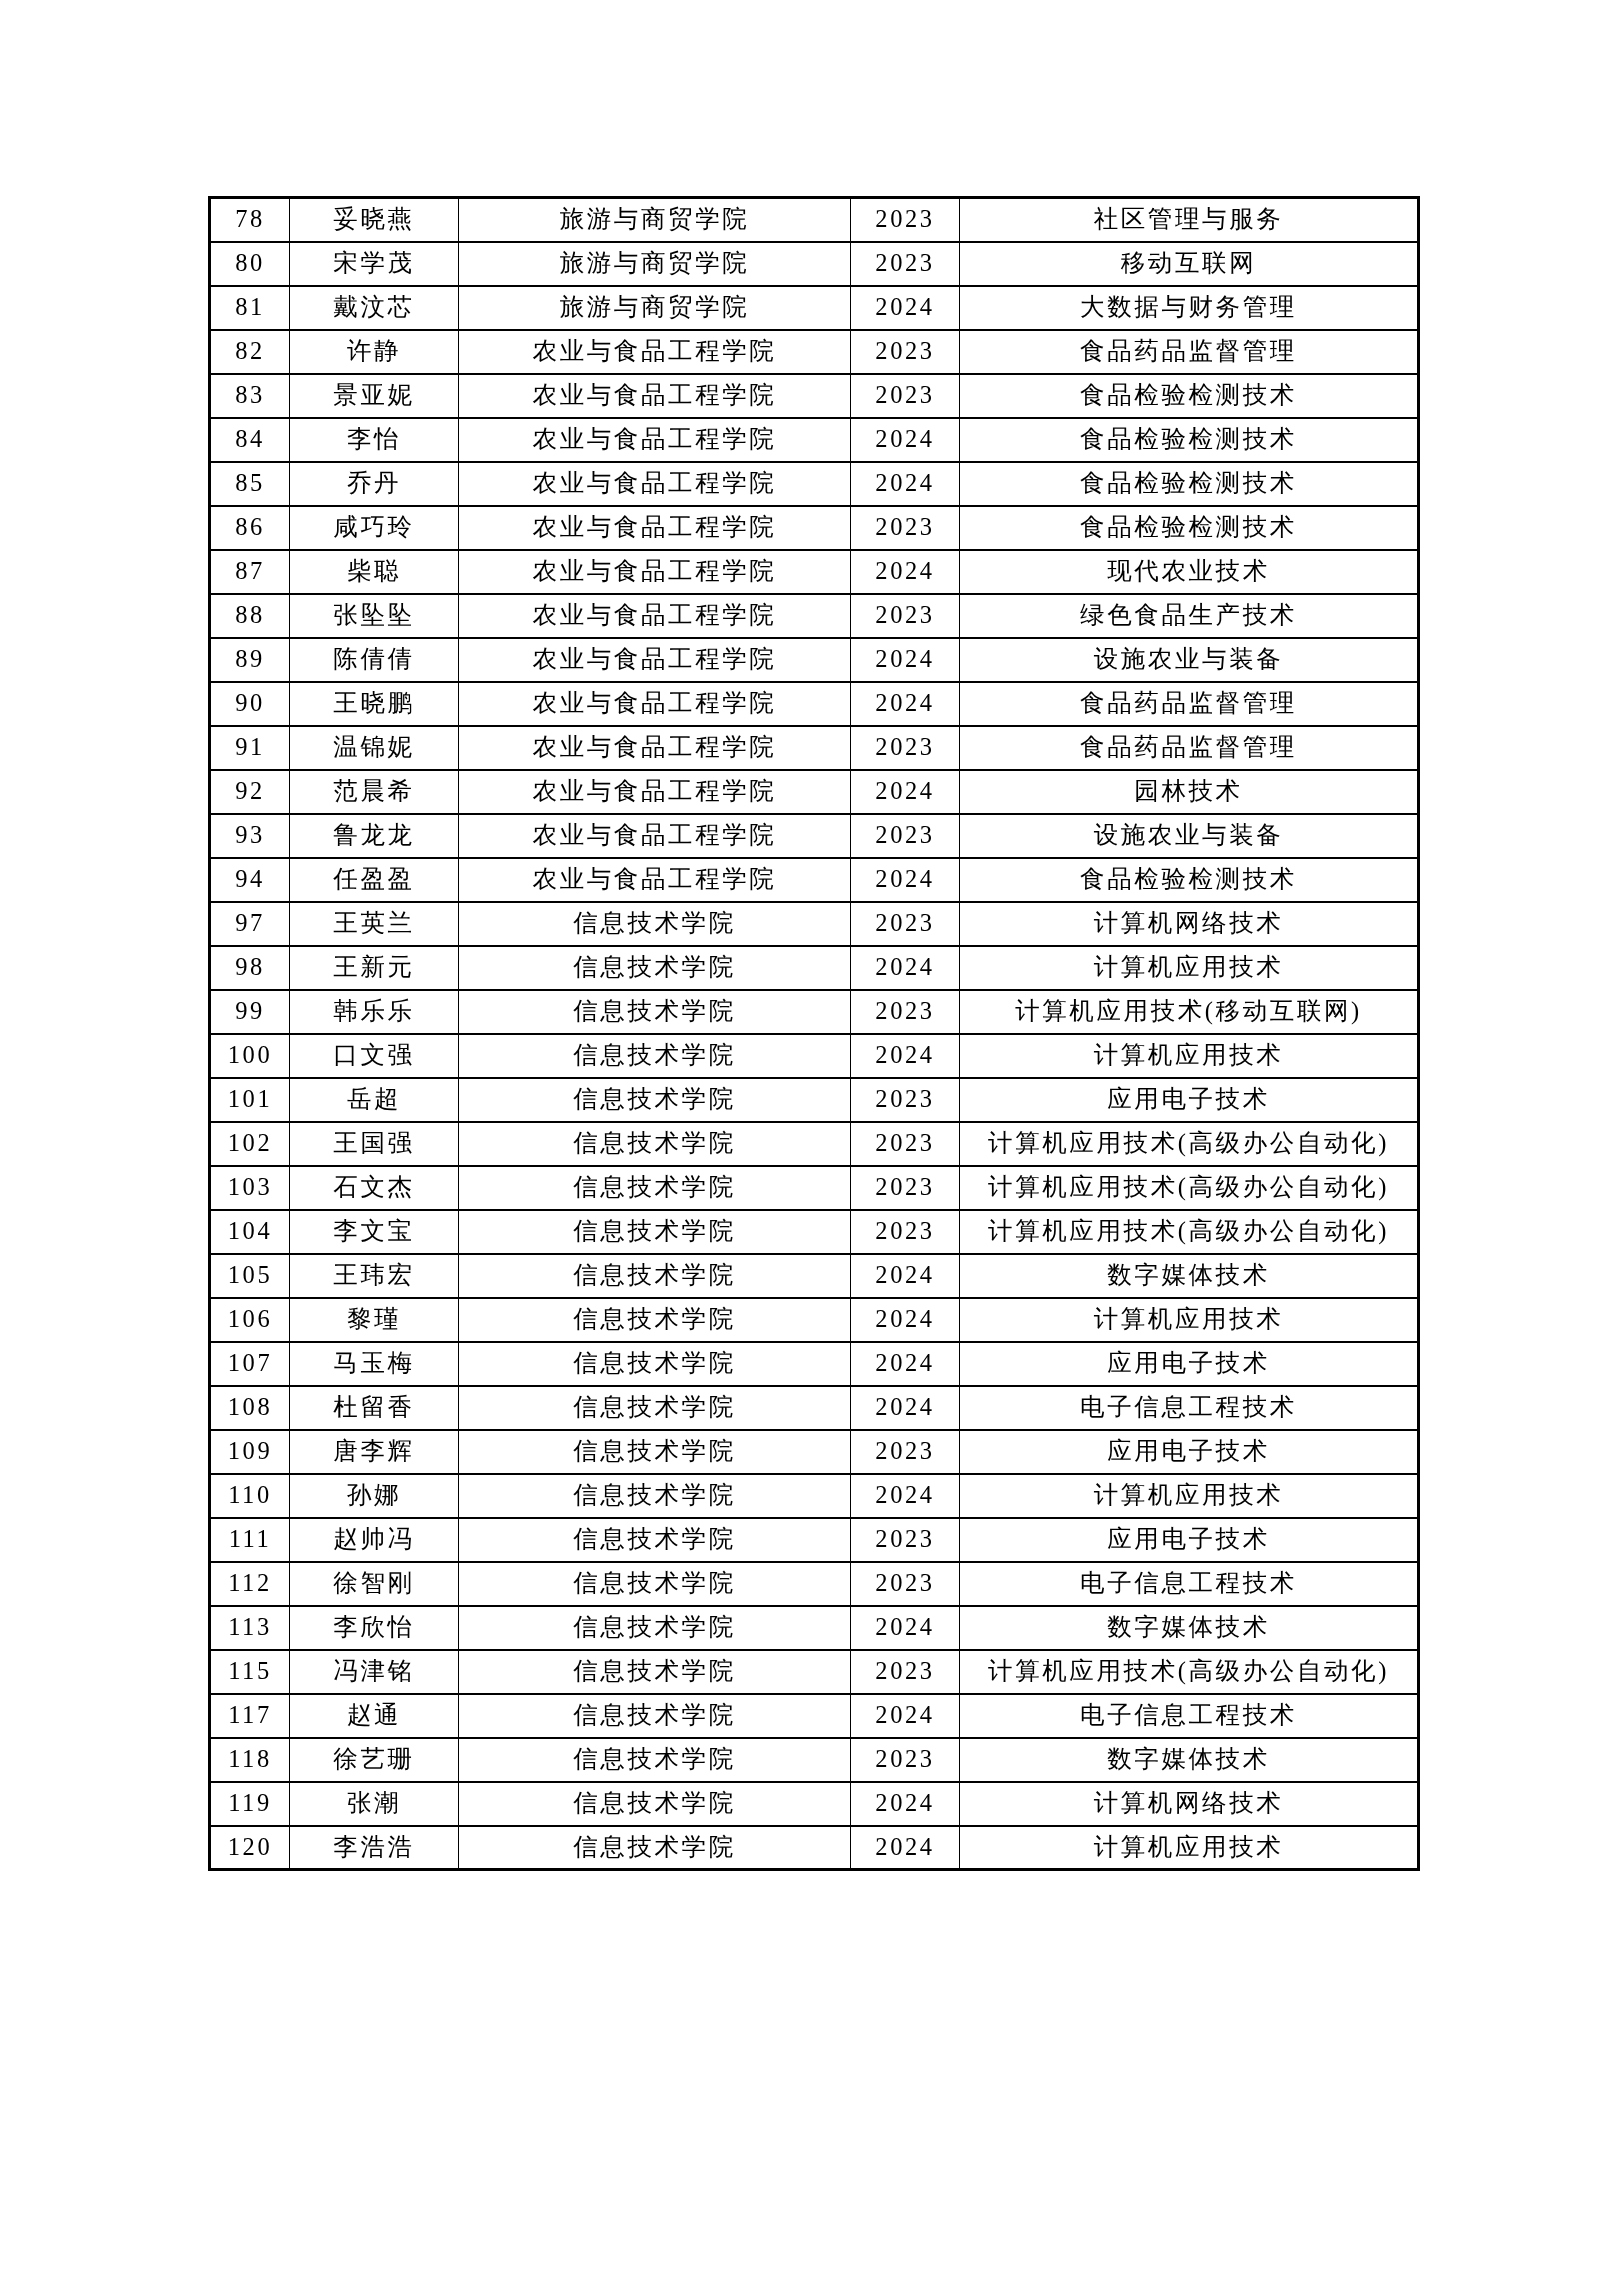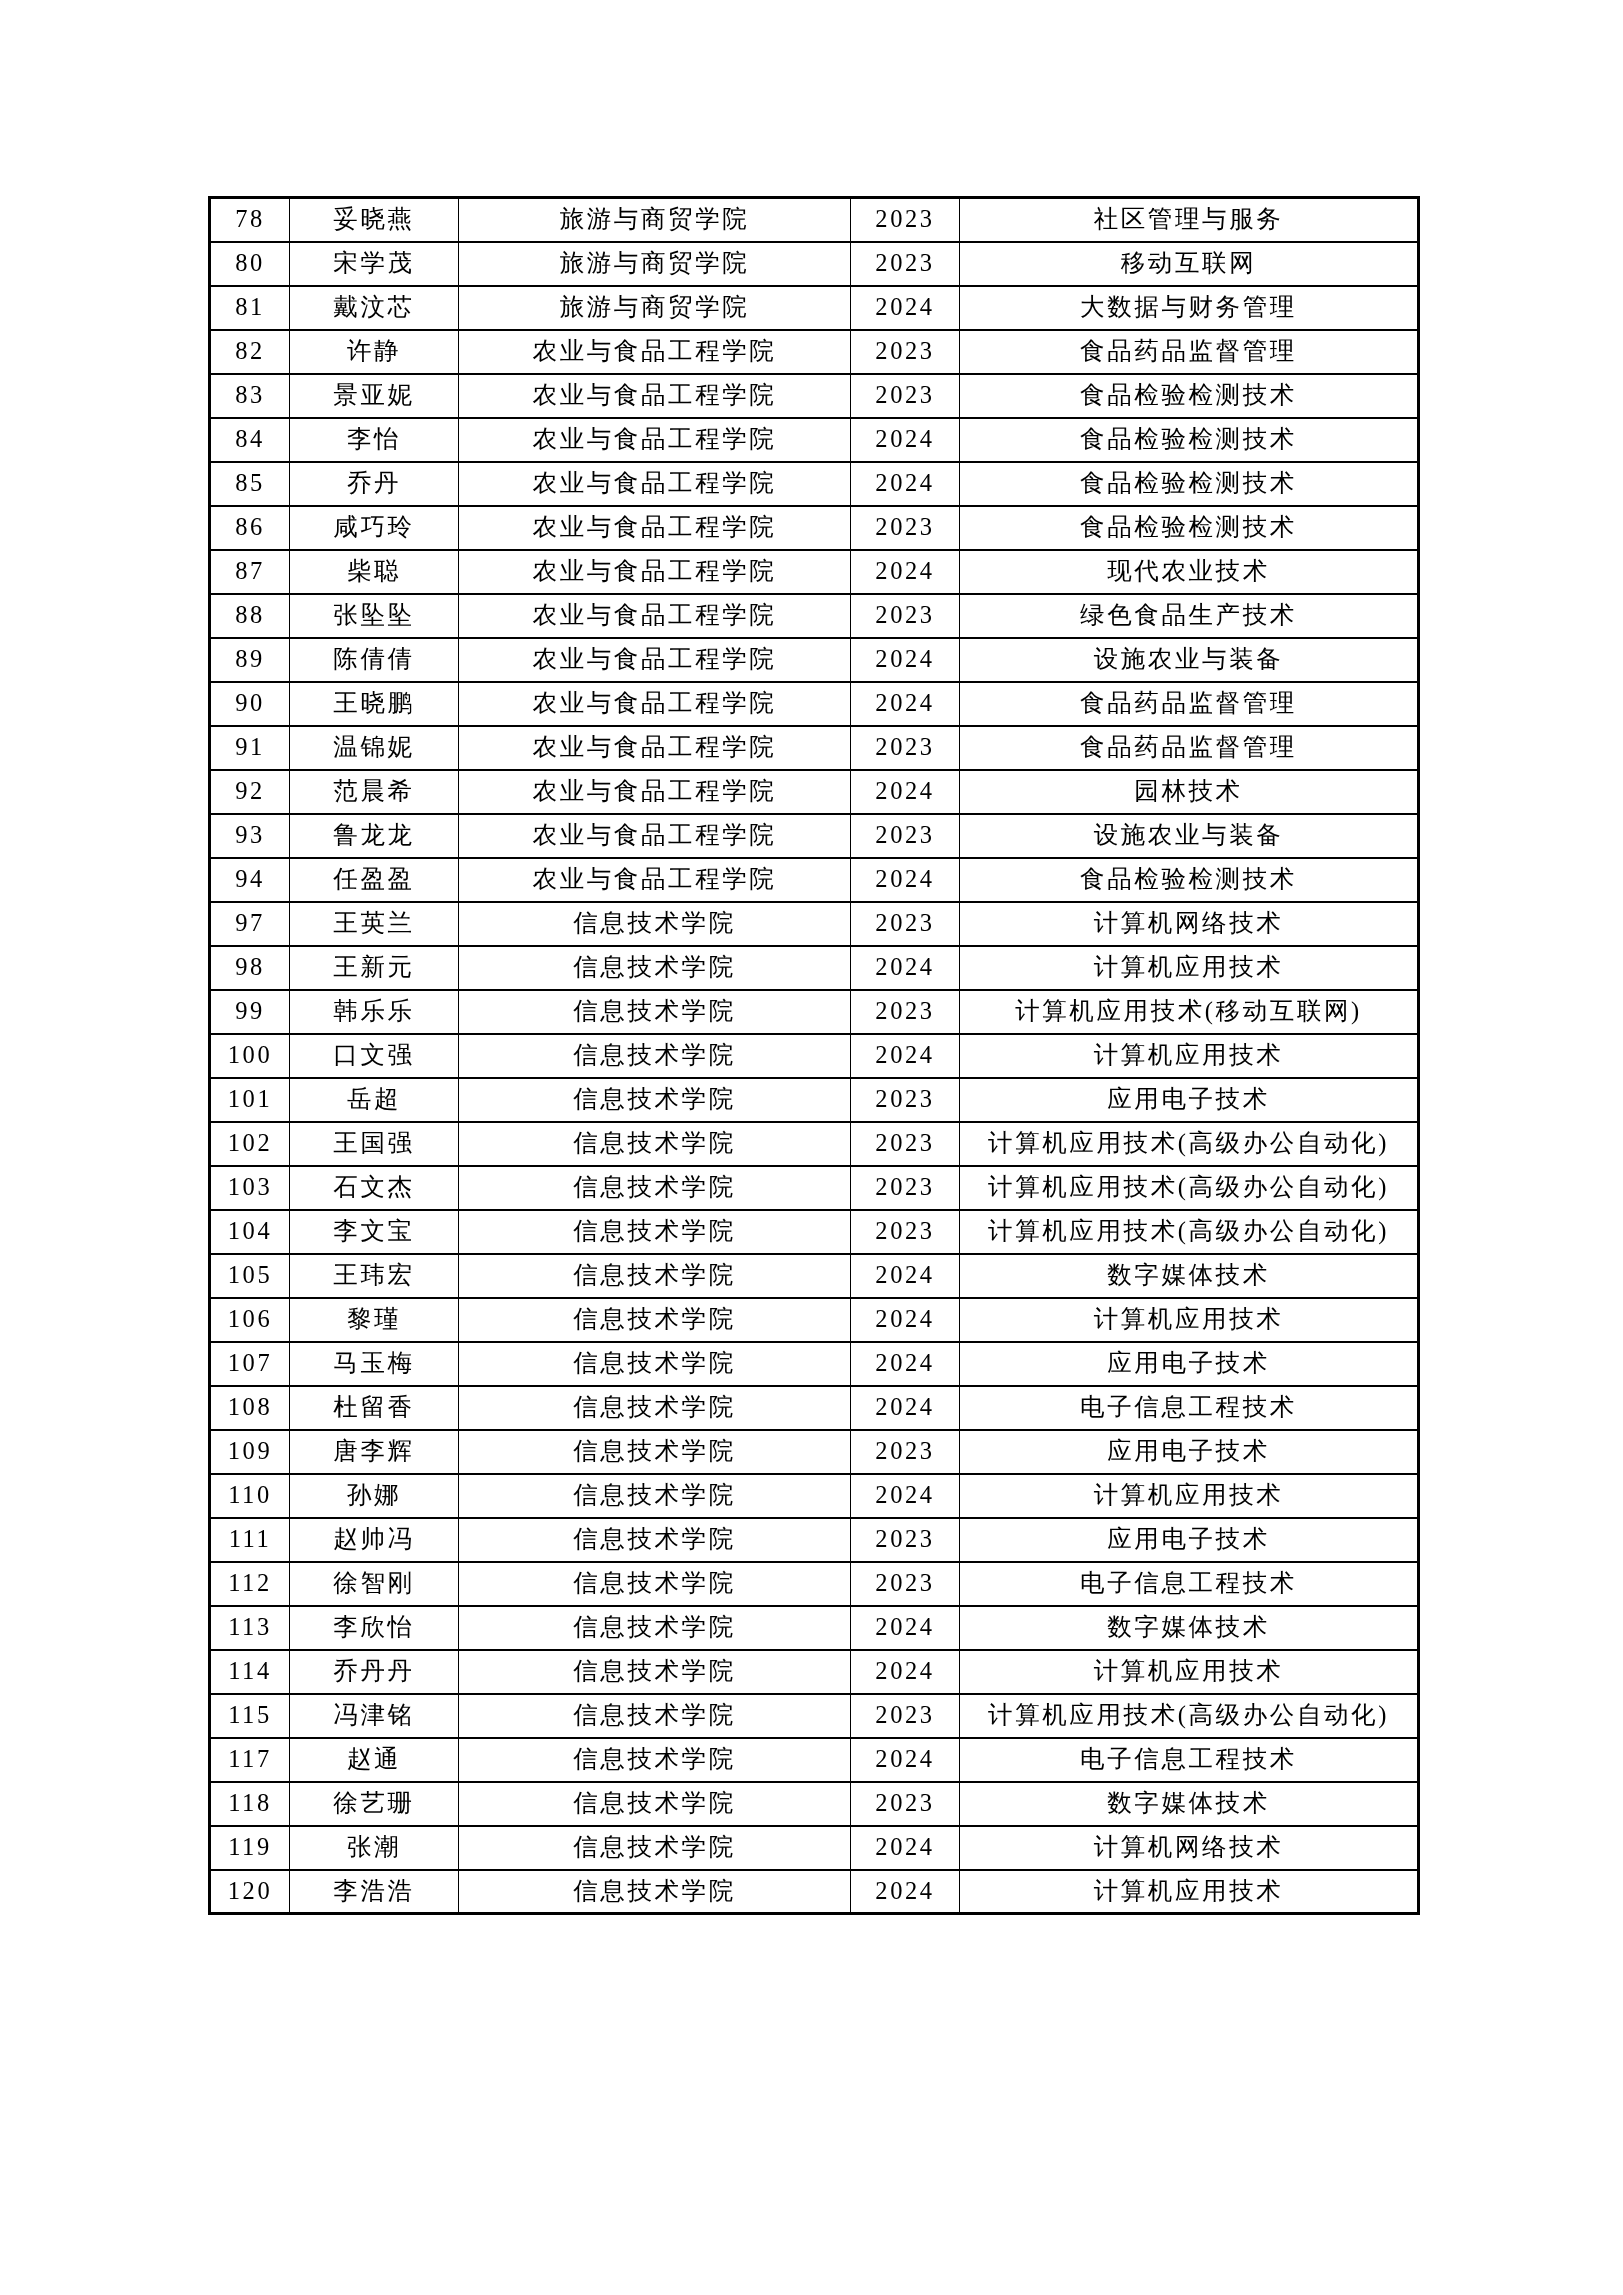--- a/index.html
+++ b/index.html
@@ -290,27 +290,20 @@
           <td>电子信息工程技术</td>
         </tr>
         <tr>
           <td>113</td>
           <td>李欣怡</td>
           <td>信息技术学院</td>
           <td>2024</td>
           <td>数字媒体技术</td>
         </tr>
         <tr>
-          <td>114</td>
-          <td>乔丹丹</td>
-          <td>信息技术学院</td>
-          <td>2024</td>
-          <td>计算机应用技术</td>
-        </tr>
-        <tr>
           <td>115</td>
           <td>冯津铭</td>
           <td>信息技术学院</td>
           <td>2023</td>
           <td>计算机应用技术(高级办公自动化)</td>
         </tr>
         <tr>
           <td>117</td>
           <td>赵通</td>
           <td>信息技术学院</td>

